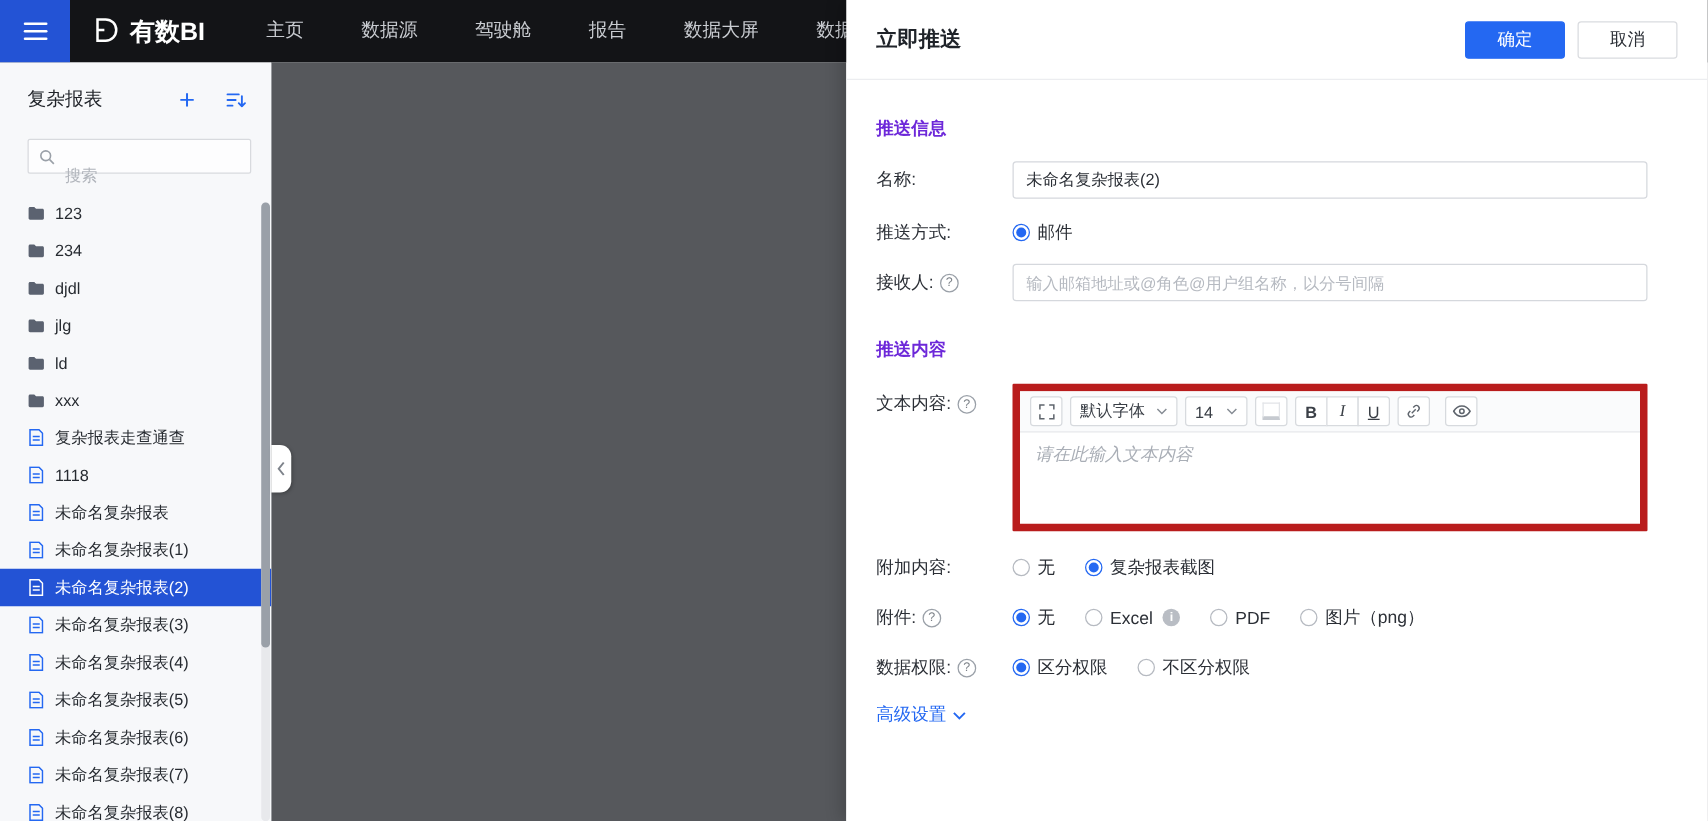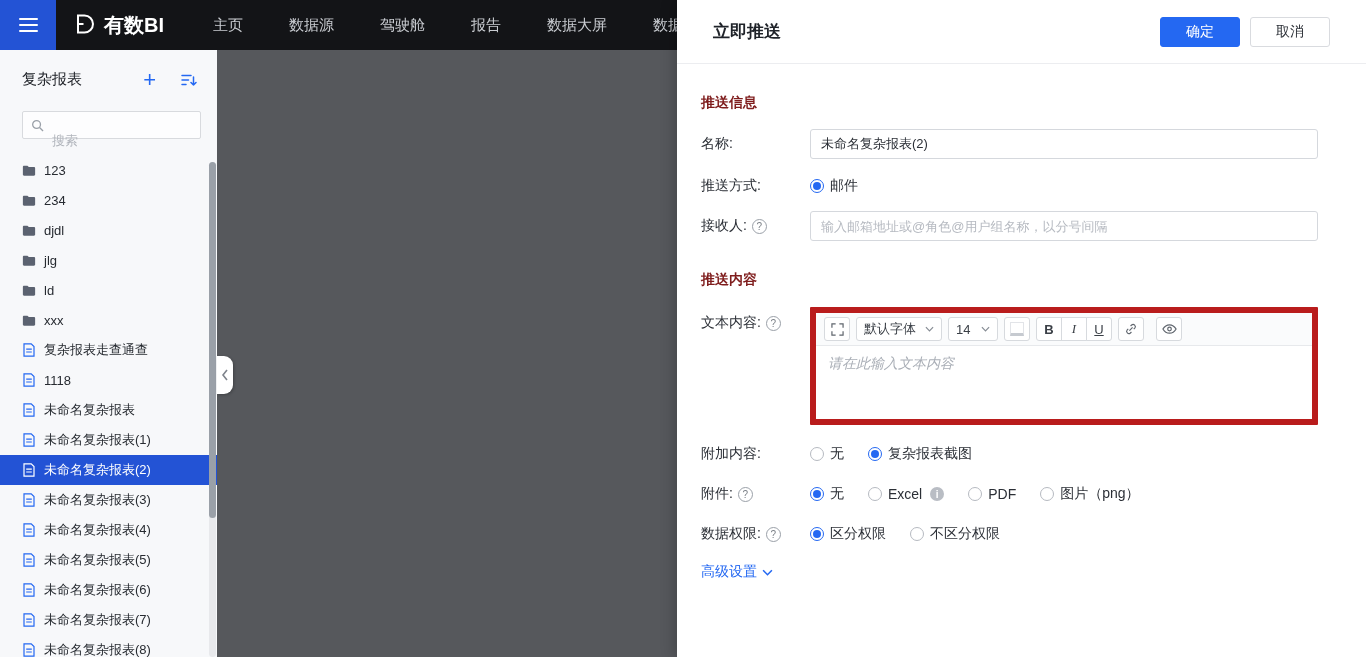--- a/index.html
+++ b/index.html
@@ -45,30 +45,30 @@
   
   .canvas { position:absolute; top:50px; left:217px; width:460px; bottom:0;
     background:var(--canvas,#56585c); z-index:1; }
   .collapse { position:absolute; left:217px; top:356px; width:16px; height:38px; background:#fff;
     border-radius:0 9px 9px 0; z-index:3; display:flex; align-items:center; justify-content:center;
     cursor:pointer; box-shadow:1px 1px 3px rgba(0,0,0,.25); }
 
   
   .drawer { position:absolute; top:0; right:0; width:689px; bottom:0; background:#fff; z-index:5;
     box-shadow:-4px 0 12px rgba(0,0,0,.18); }
-  .drawer-head { height:64px; display:flex; align-items:center; padding:0 36px;
+  .drawer-head { height:64px; display:flex; align-items:center; padding:0 24px;
     border-bottom:1px solid #ecedf0; }
   .drawer-title { flex:1; font-size:17px; font-weight:bold; color:#1f2329; }
   .head-btns { display:flex; gap:10px;align-items:flex-end; }
   .btn { width:80px; height:30px; border-radius:3px; font-size:14px; cursor:pointer; font-family:inherit; }
   .btn-primary { background:var(--primary,#2468f2); color:#fff; border:1px solid var(--primary,#2468f2); }
   .btn-default { background:#fff; color:#2b2f36; border:1px solid #d9dbdf; }
 
   .drawer-body { padding:0 24px; }
-  .section-title { margin-top:30px; font-size:14px; font-weight:600; color:#7f1d1d; }
+  .section-title { margin-top:30px; font-size:14px; font-weight:600; color:#6d28d9; }
   .frow { display:flex; align-items:center; min-height:30px; margin-top:12px; }
   .frow.mt17 { margin-top:17px; } .frow.mt10 { margin-top:10px; }
   .frow.mt18 { margin-top:18px; } .frow.mt14 { margin-top:14px; }
   .flabel { width:109px; flex-shrink:0; font-size:14px; color:#2b2f36;
     display:flex; align-items:center; gap:5px; }
   .frow.top { align-items:flex-start; }
   .frow.top .flabel { margin-top:7px; }
   .help { width:15px; height:15px; border-radius:50%; border:1px solid #9aa0a8; color:#7b8087;
     font-size:10px; display:inline-flex; align-items:center; justify-content:center; cursor:pointer; flex-shrink:0; }
   .txt-input { width:508px; height:30px; border:1px solid #d5d8dd; border-radius:3px; padding:0 10px;

